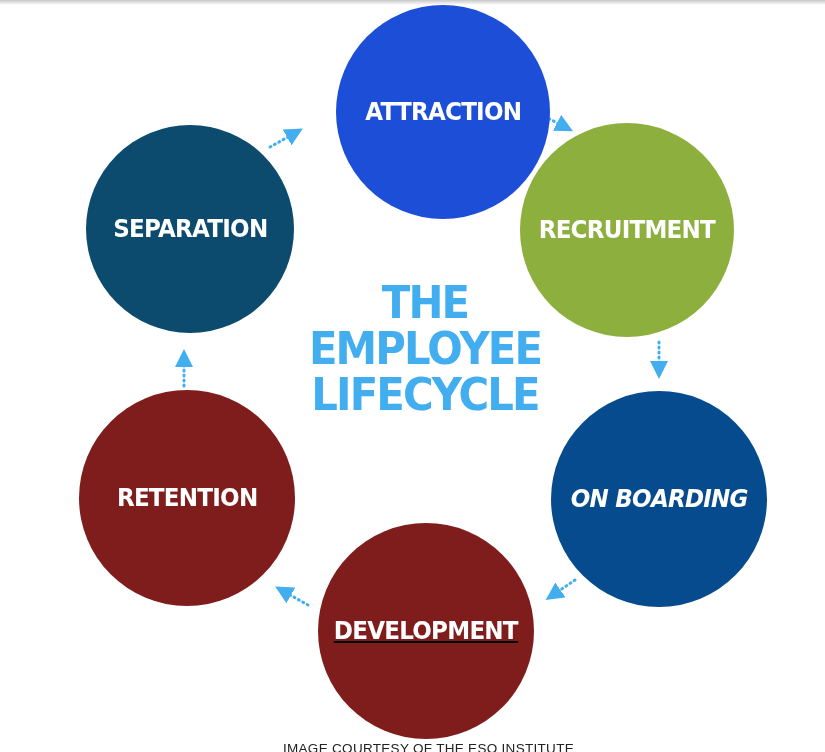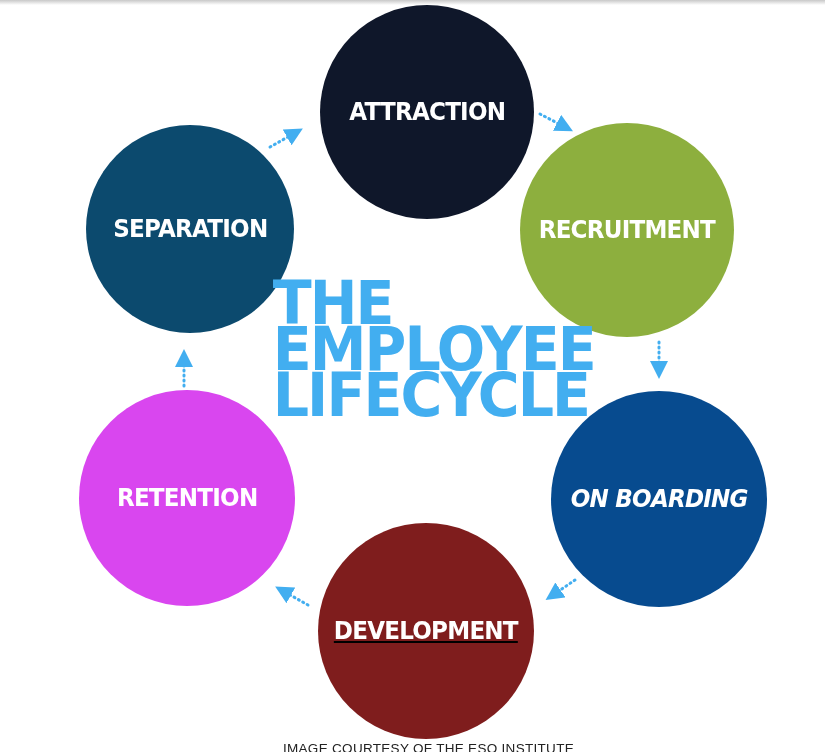--- a/index.html
+++ b/index.html
@@ -16,24 +16,24 @@
   .circle {
     position: absolute; border-radius: 50%;
     display: flex; align-items: center; justify-content: center;
   }
   .circle .label {
     color: #ffffff; font-weight: 900; font-family: "DejaVu Sans", sans-serif;
     font-size: 24px; letter-spacing: -0.8px; white-space: nowrap;
     transform: scaleX(0.96);
   }
   .title {
-    position: absolute; left: 265px; top: 280px; width: 306px;
-    color: #42aef0;
+    position: absolute; left: 272px; top: 280px; width: 306px;
+    text-align: center; color: #42aef0;
     font-family: "DejaVu Sans", sans-serif; font-weight: 900;
-    line-height: 46px; font-size: 60px; letter-spacing: -2px;
+    line-height: 46px; font-size: 44px; letter-spacing: -2px;
   }
   .title div { white-space: nowrap; transform: scaleX(0.95); }
   .caption {
     position: absolute; left: 256px; top: 741px; width: 345px;
     text-align: center; font-size: 13.5px; color: #222;
     letter-spacing: 0.3px; white-space: nowrap;
   }
 </style>
 </head>
 <body>
@@ -49,33 +49,33 @@
   <g stroke="#42aef0" stroke-width="3" stroke-dasharray="1 4" stroke-linecap="round" fill="none">
     <line x1="540" y1="114" x2="565" y2="127" marker-end="url(#ah)"></line>
     <line x1="659" y1="342" x2="659" y2="370" marker-end="url(#ah)"></line>
     <line x1="575" y1="580" x2="553" y2="595" marker-end="url(#ah)"></line>
     <line x1="308" y1="605" x2="283" y2="591" marker-end="url(#ah)"></line>
     <line x1="184" y1="386" x2="184" y2="358" marker-end="url(#ah)"></line>
     <line x1="270" y1="147" x2="295" y2="133" marker-end="url(#ah)"></line>
   </g>
 </svg>
 
-<div class="circle" id="c0" style="left: 320px; top: 5px; width: 214px; height: 214px; background: #0f172a;">
+<div class="circle" id="c0" style="left: 336px; top: 5px; width: 214px; height: 214px; background: #1d4ed8;">
   <span class="label">ATTRACTION</span>
 </div>
 <div class="circle" id="c1" style="left: 520px; top: 123px; width: 214px; height: 214px; background: rgb(141, 175, 62);">
   <span class="label">RECRUITMENT</span>
 </div>
 <div class="circle" id="c2" style="left: 551px; top: 391px; width: 216px; height: 216px; background: rgb(7, 75, 143); font-style: italic;">
   <span class="label">ON BOARDING</span>
 </div>
 <div class="circle" id="c3" style="left: 318px; top: 523px; width: 216px; height: 216px; background: #7f1d1d; text-decoration: underline;">
   <span class="label">DEVELOPMENT</span>
 </div>
-<div class="circle" id="c4" style="left: 79px; top: 390px; width: 216px; height: 216px; background: #d946ef;">
+<div class="circle" id="c4" style="left: 79px; top: 390px; width: 216px; height: 216px; background: #7f1d1d;">
   <span class="label">RETENTION</span>
 </div>
 <div class="circle" id="c5" style="left: 86px; top: 125px; width: 208px; height: 208px; background: #0c4a6e;">
   <span class="label">SEPARATION</span>
 </div>
 
 <div class="title">
   <div>THE</div>
   <div>EMPLOYEE</div>
   <div>LIFECYCLE</div>

